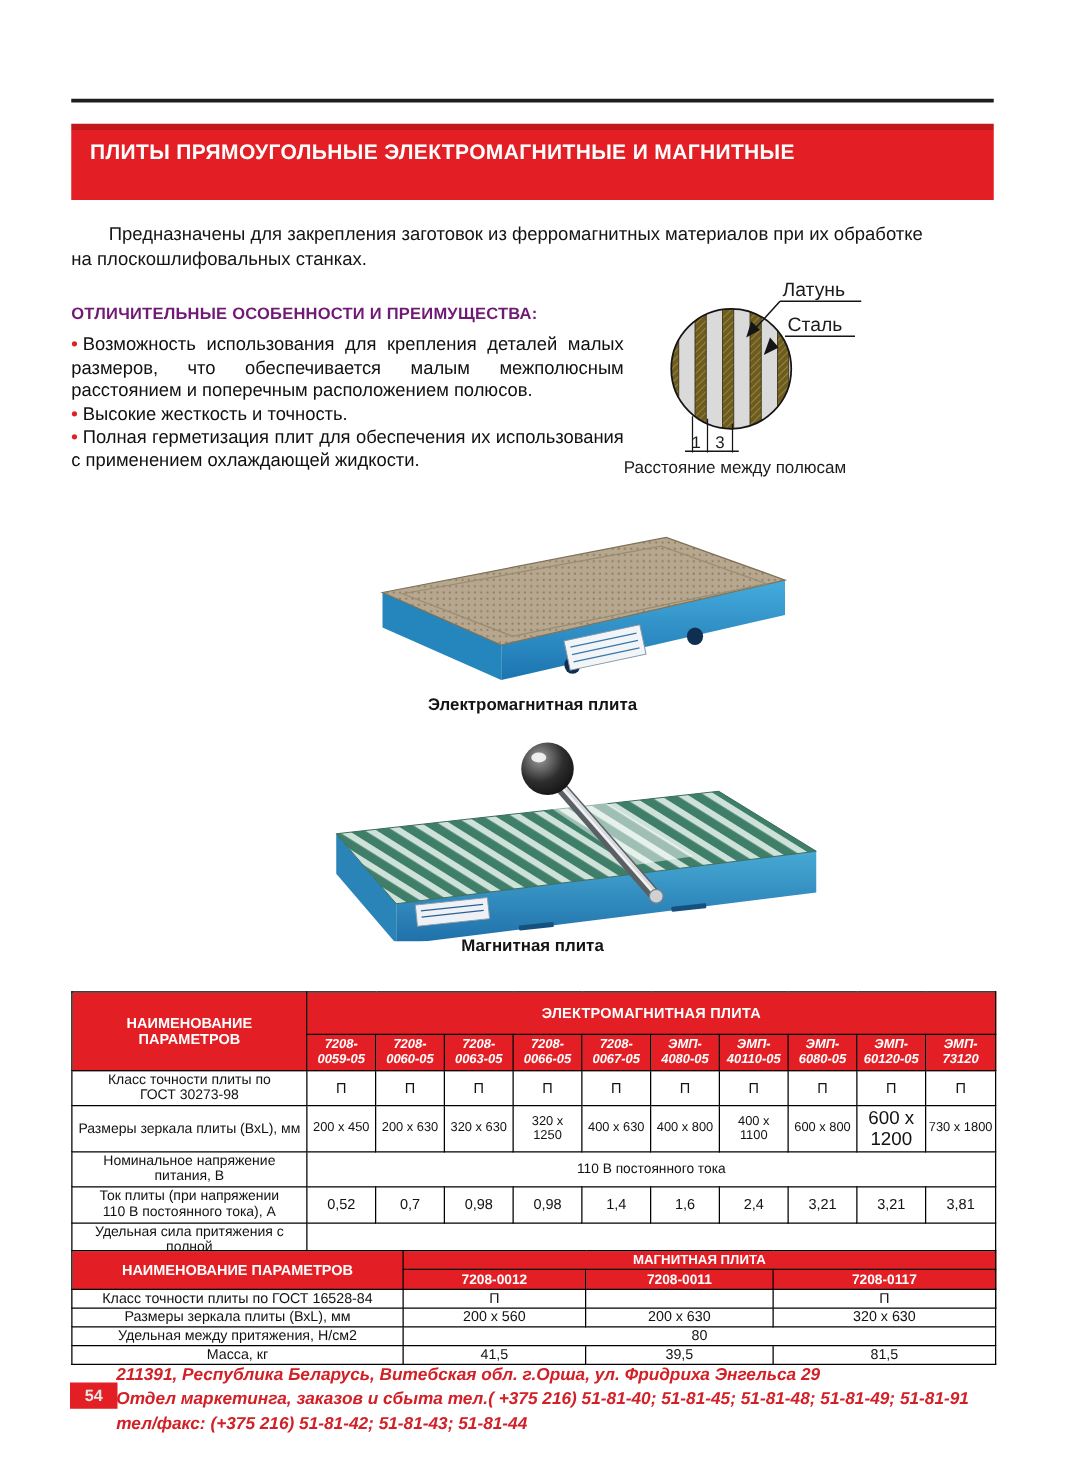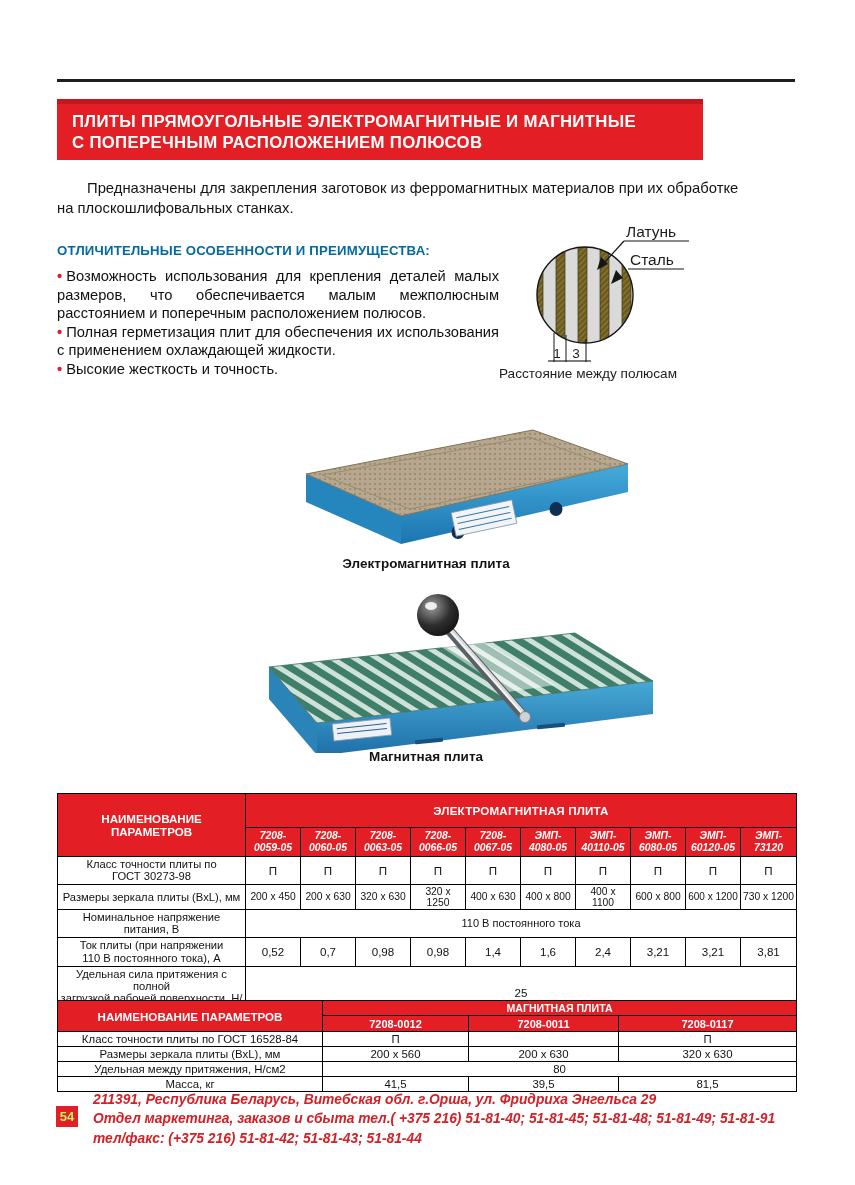--- a/index.html
+++ b/index.html
@@ -4,30 +4,30 @@
 <style>
   * { margin:0; padding:0; box-sizing:border-box; }
   html,body { background:#fff; }
   body { font-family:"Liberation Sans", sans-serif; color:#111; }
   .page { position:relative; width:855px; height:1185px; background:#fff; overflow:hidden; }
 
   .doc-header { position:absolute; left:57px; top:45px; font-size:21.5px; font-weight:bold;
     color:#3e3e40; letter-spacing:.4px; word-spacing:7px; }
   .doc-rule { position:absolute; left:57px; top:79px; width:738px; height:3px; background:#1e1e1e; }
 
-  .banner { position:absolute; left:57px; top:99px; width:646px; height:61px;
+  .banner { position:absolute; left:57px; top:99px; width:738px; height:61px;
     background:linear-gradient(180deg,#c2181d 0,#c2181d 5px,#e31e24 5px);
     color:#fff; font-weight:bold; font-size:16.8px; line-height:21px;
     padding:12px 0 0 15px; letter-spacing:.3px; }
 
   .intro { position:absolute; left:57px; top:179px; width:740px; font-size:14.8px;
     line-height:19.5px; color:#141414; text-indent:30px; white-space:pre-line; }
 
   .features { position:absolute; left:57px; top:243px; width:442px; }
-  .features-heading { color:#0369a1; font-weight:bold; font-size:13.2px; margin-bottom:9px; letter-spacing:.2px; }
+  .features-heading { color:#701a75; font-weight:bold; font-size:13.2px; margin-bottom:9px; letter-spacing:.2px; }
   .feature { font-size:14.7px; line-height:18.6px; text-align:justify; color:#101010; }
   .feature .bullet { color:#e31e24; font-weight:bold; margin-right:4px; }
 
   .diagram-wrap { position:absolute; left:490px; top:212px; width:310px; height:152px; }
   .diagram-caption { position:absolute; left:478px; top:366px; width:220px; text-align:center;
     font-size:13.6px; color:#1c1c1c; }
 
   .photo1 { position:absolute; left:248px; top:422px; }
   .photo2 { position:absolute; left:255px; top:593px; }
   .caption { position:absolute; left:57px; width:738px; text-align:center; font-weight:bold;
@@ -56,46 +56,45 @@
   .t2 .param { font-size:11.6px; }
   .t2 .group { font-size:10.6px; }
   .t2 .model { font-size:11px; }
   .t2 td { font-size:11.4px;margin-top:48px; }
   .t2 td.lbl { font-size:11.4px; }
   .t2 tr { height:14px; }
   .t2 tr.hg { height:15px; } .t2 tr.hm { height:16px; }
 
   .footer { position:absolute; left:93px; top:1090px; width:715px; color:#d22027;
     font-weight:bold; font-style:italic; font-size:13.8px; line-height:19.3px; }
-  .page-badge { position:absolute; left:56px; top:1106px; width:22px; height:21px;
-    background:#e31e24; color:#bef264; font-size:13px; font-weight:bold;
+  .page-badge { position:absolute; left:56px; top:1106px; width:38px; height:21px;
+    background:#e31e24; color:#e5e5e5; font-size:13px; font-weight:bold;
     display:flex; align-items:center; justify-content:center; }
 
   svg text { font-family:"Liberation Sans", sans-serif; fill:#1c1c1c; }
 </style>
 </head>
 <body>
 
 <div class="page">
 
   <div class="doc-rule"></div>
 
   <div class="banner">
     <div>ПЛИТЫ ПРЯМОУГОЛЬНЫЕ ЭЛЕКТРОМАГНИТНЫЕ И МАГНИТНЫЕ</div>
-    <div>С ПОПЕРЕЧНЫМ РАСПОЛОЖЕНИЕМ ПОЛЮСОВ</div>
   </div>
 
   <div class="intro">Предназначены для закрепления заготовок из ферромагнитных материалов при их обработке
 на плоскошлифовальных станках.</div>
 
   <div class="features">
     <div class="features-heading">ОТЛИЧИТЕЛЬНЫЕ ОСОБЕННОСТИ И ПРЕИМУЩЕСТВА:</div>
     <div class="feature"><span class="bullet">•</span><span>Возможность использования для крепления деталей малых размеров, что обеспечивается малым межполюсным расстоянием и поперечным расположением полюсов.</span></div>
+    <div class="feature"><span class="bullet">•</span><span>Высокие жесткость и точность.</span></div>
     <div class="feature"><span class="bullet">•</span><span>Полная герметизация плит для обеспечения их использования с применением охлаждающей жидкости.</span></div>
-    <div class="feature"><span class="bullet">•</span><span>Высокие жесткость и точность.</span></div>
   </div>
 
   <div class="diagram-wrap">
     <svg width="310" height="152" viewBox="0 0 310 152">
       <defs>
         <clipPath id="circ">
             <circle cx="95" cy="83" r="48"></circle>
           </clipPath>
         <pattern id="hatch" width="4" height="4" patternUnits="userSpaceOnUse" patternTransform="rotate(45)">
           <rect width="4" height="4" fill="#6d5c22"></rect>
@@ -260,22 +259,22 @@
     <tr class="r2">
       <td class="lbl pre">Размеры зеркала плиты (ВхL), мм</td>
       <td style="font-size:10.3px">200 х 450</td>
       <td style="font-size:10.3px">200 х 630</td>
       <td style="font-size:10.3px">320 х 630</td>
       <td style="font-size:10.3px">320 х 1250</td>
       <td style="font-size:10.3px">400 х 630</td>
       <td style="font-size:10.3px">400 х 800</td>
       <td style="font-size:10.3px">400 х 1100</td>
       <td style="font-size:10.3px">600 х 800</td>
-      <td style="font-size:10px">600 х 1200</td>
-      <td style="font-size:10.3px">730 х 1200</td>
+      <td style="font-size:15px">600 х 1200</td>
+      <td style="font-size:10.3px">730 х 1800</td>
     </tr>
     <tr class="r3">
       <td class="lbl pre">Номинальное напряжение питания, В</td>
       <td colspan="10" style="font-size:11px">110 В постоянного тока</td>
     </tr>
     <tr class="r4">
       <td class="lbl pre">Ток плиты (при напряжении
 110 В постоянного тока), А</td>
       <td>0,52</td>
       <td>0,7</td>

